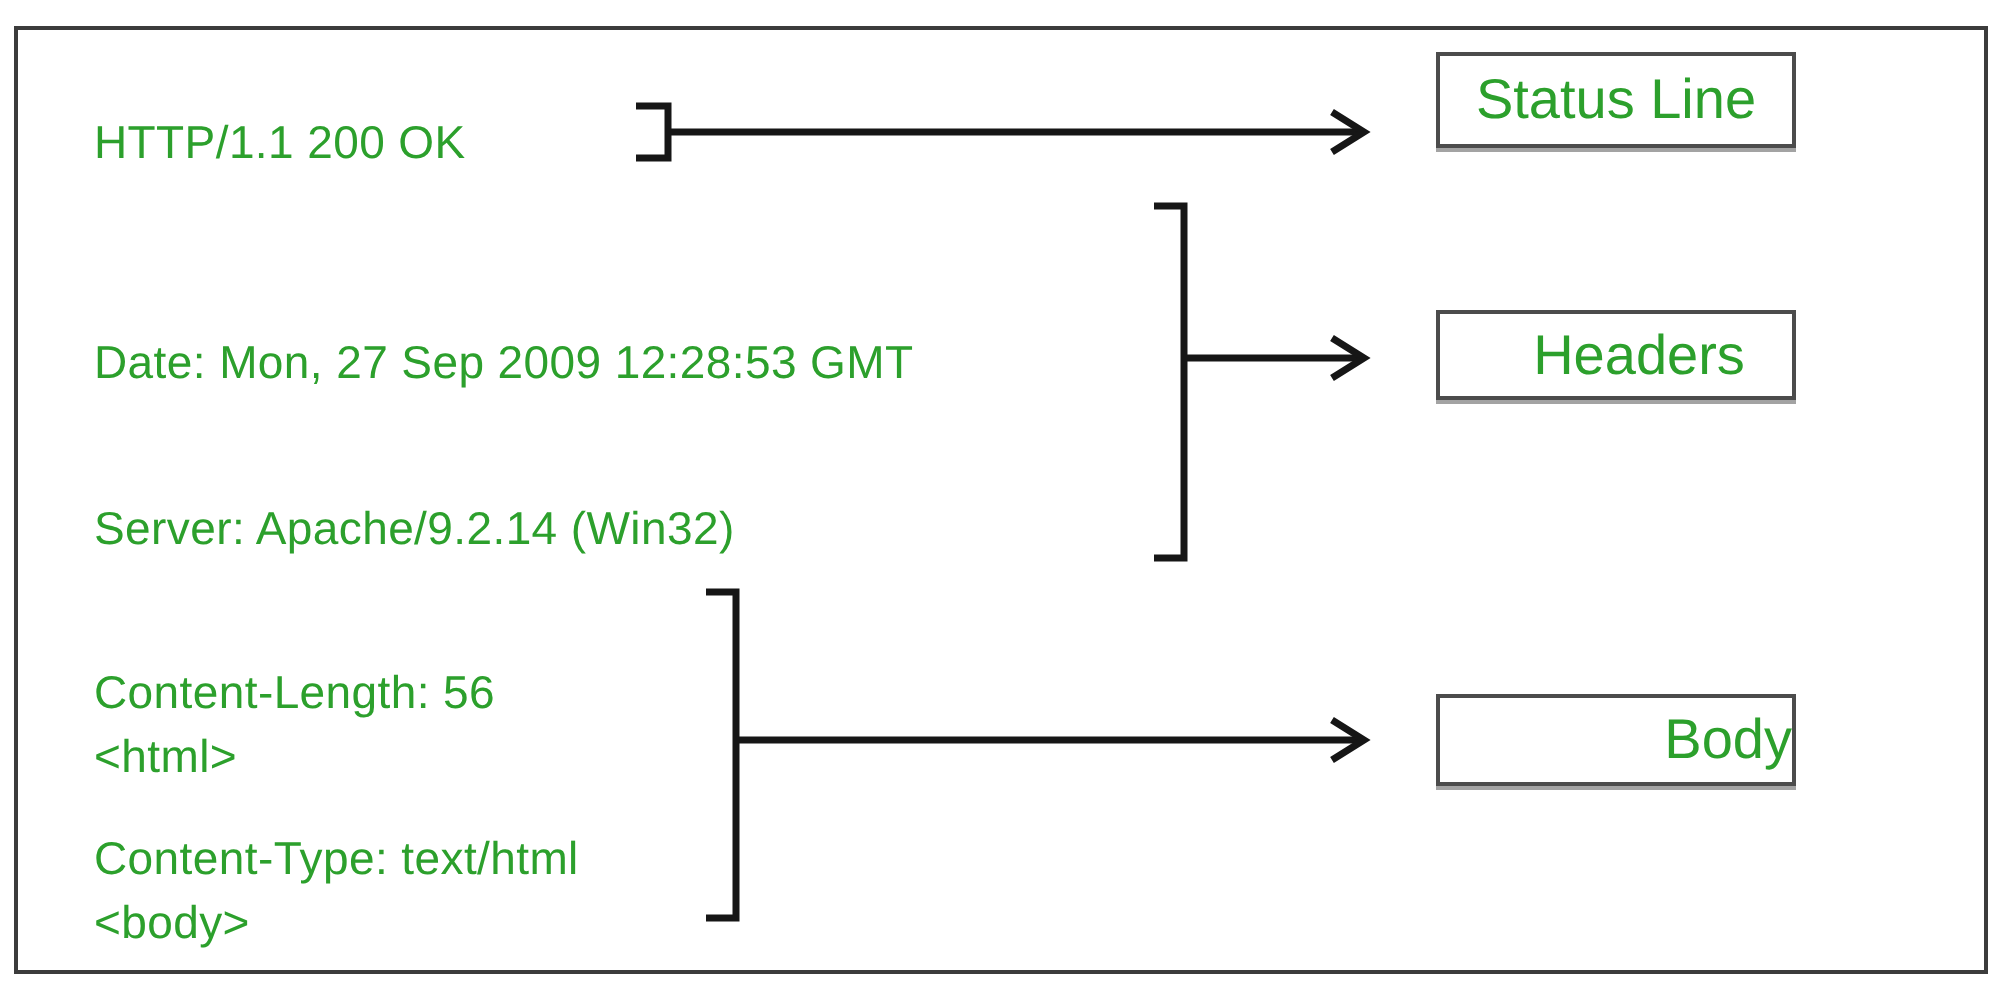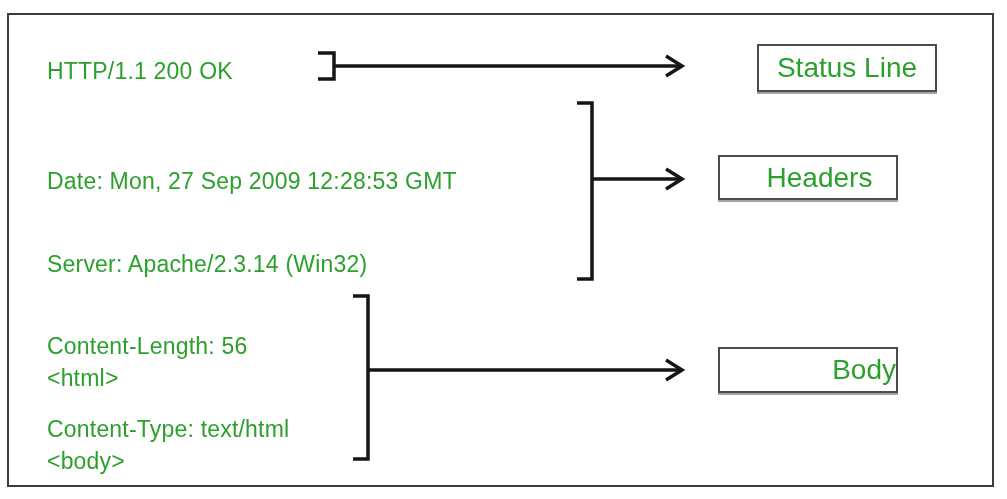--- a/index.html
+++ b/index.html
@@ -45,21 +45,21 @@
     width: 180px;
     border: 2px solid var(--box-border);
     background: var(--background);
     display: flex;
     align-items: center;
     justify-content: center;
     color: var(--text-green);
     font-size: 28px;
     box-shadow: 0 2px 0 rgba(50,50,50,0.45);
   }
-  .box-status { top: 44px; height: 48px; margin-left: 39px; }
+  .box-status { top: 26px; height: 48px; }
   .box-headers { top: 155px; height: 45px; padding-left: 23px; }
   .box-body { top: 347px; height: 46px; justify-content: flex-end; }
   svg.overlay {
     position: absolute;
     left: 0; top: 0;
     width: 1007px;
     height: 499px;
     pointer-events: none;
   }
   svg.overlay path, svg.overlay polyline {
@@ -72,21 +72,21 @@
 <body>
 
 <div class="stage">
 
   <div class="frame"></div>
 
   <div class="green-text status-text">HTTP/1.1 200 OK</div>
 
   <div class="green-text headers-text">
     <div>Date: Mon, 27 Sep 2009 12:28:53 GMT</div>
-    <div>Server: Apache/2.3.14 (Win32)</div>
+    <div>Server: Apache/9.2.14 (Win32)</div>
     <div>Content-Length: 56</div>
     <div>Content-Type: text/html</div>
     
   </div>
 
   <div class="green-text body-text">
     <div>&lt;html&gt;</div>
     <div>&lt;body&gt;</div>
     
     

